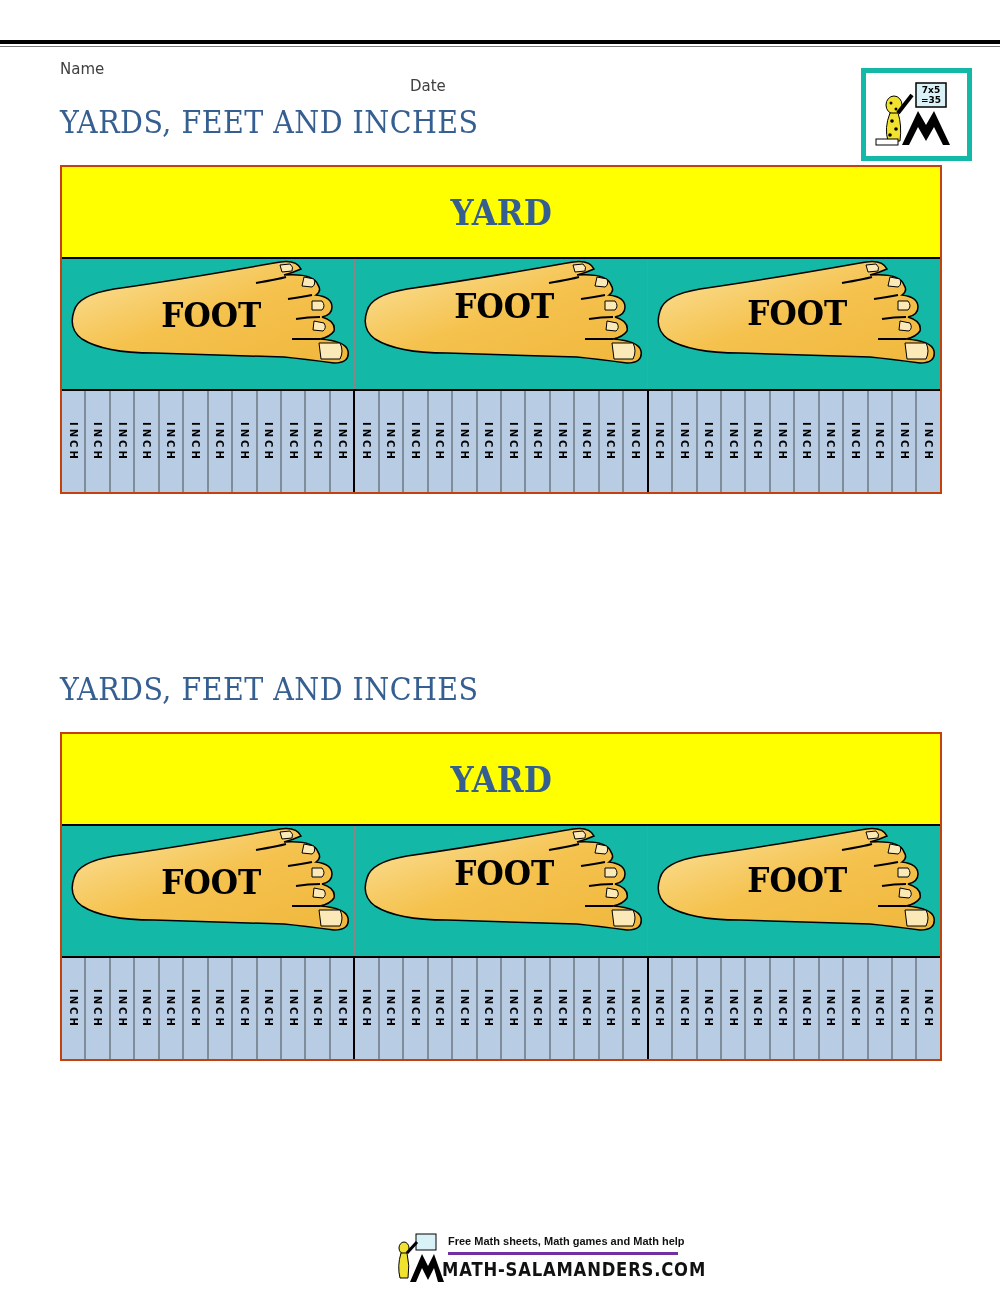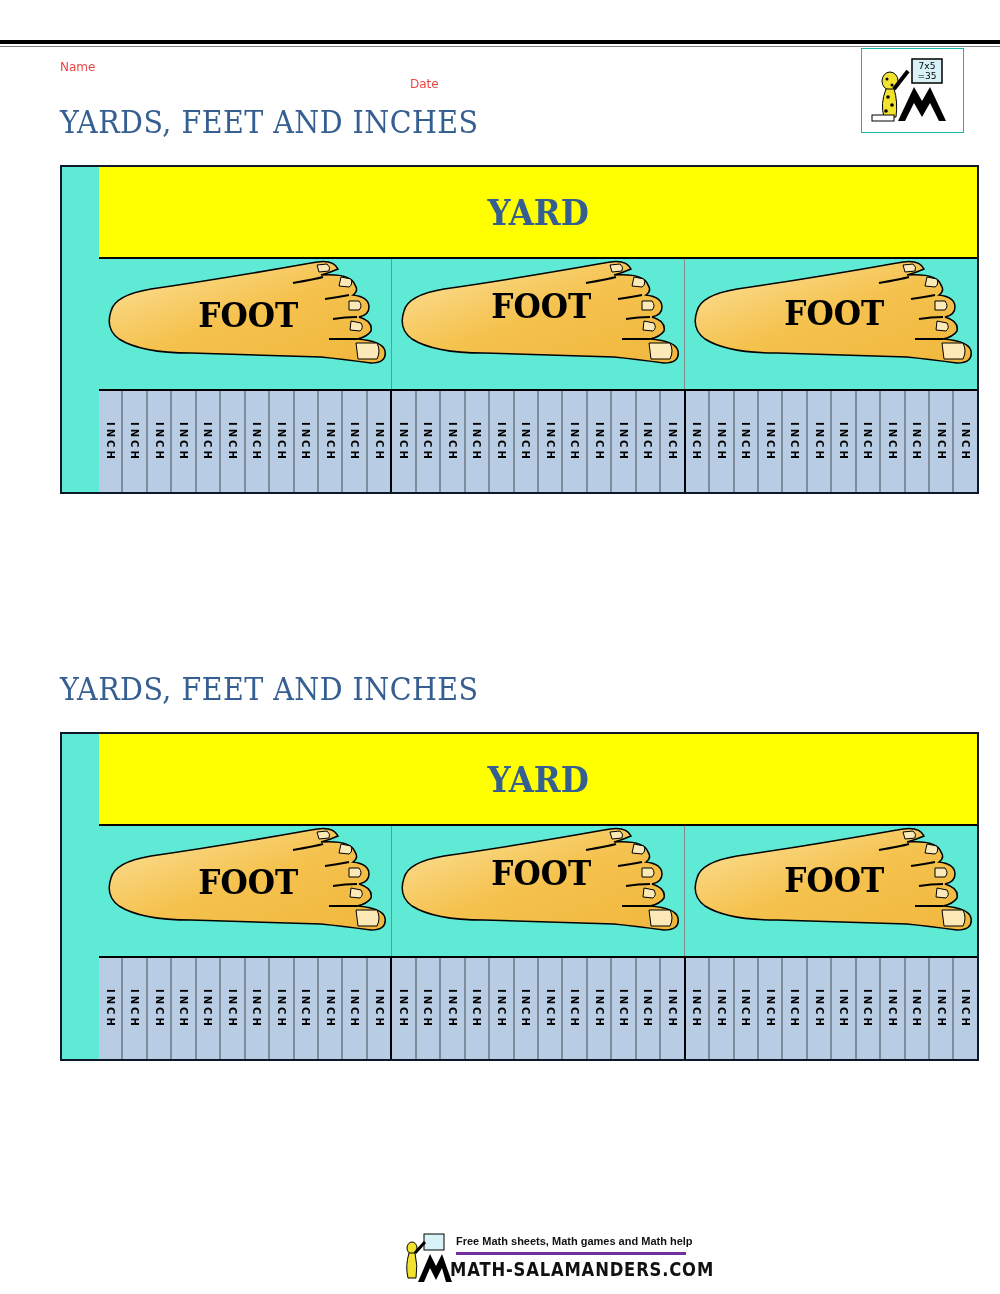--- a/index.html
+++ b/index.html
@@ -1,36 +1,36 @@
 <!DOCTYPE html>
 <html><head>
 <meta charset="utf-8">
 <style>
   html, body { margin:0; padding:0; background:#ffffff; }
   body { width:1000px; height:1294px; position:relative; overflow:hidden; font-family:"Liberation Sans", sans-serif; }
   .topline { position:absolute; left:0; top:40px; width:1000px; height:4px; background:#000; }
   .topline2 { position:absolute; left:0; top:46px; width:1000px; height:1px; background:#777; }
-  .lbl { position:absolute; font-family:"DejaVu Sans", sans-serif; font-size:12px; color:#ef4444; }
+  .lbl { position:absolute; font-family:"DejaVu Sans", sans-serif; font-size:15px; color:#404040; }
   .title { position:absolute; left:60px; font-family:"DejaVu Serif", serif; font-size:31px; color:#365f91; letter-spacing:0.5px; transform:scaleX(0.92); transform-origin:left center; white-space:nowrap; }
-  .logo-box { position:absolute; left:861px; top:48px; width:101px; height:83px; border:1px solid #14b8a6; background:#fff; }
-  .ws { position:absolute; left:60px; width:878px; border:2px solid #0f172a; background:#5eead4;padding-left:37px; }
+  .logo-box { position:absolute; left:861px; top:68px; width:101px; height:83px; border:5px solid #14b8a6; background:#fff;font-weight:bold; }
+  .ws { position:absolute; left:60px; width:878px; border:2px solid #c2410c; background:#14b8a6; }
   .yard-row { height:90px; background:#ffff00; border-bottom:2px solid #000; display:flex; align-items:center; justify-content:center; }
   .yard-row span { font-family:"DejaVu Serif", serif; font-weight:bold; font-size:36px; color:#365f91; transform:scaleX(0.9); }
   .foot-row { height:130px; display:flex; border-bottom:2px solid #000;justify-content:flex-end; }
   .foot-cell { flex:1; position:relative; border-right:1px solid #888; }
   .foot-cell:last-child { border-right:none; }
   .foot-cell svg { position:absolute; left:2px; top:0; }
   .foot-label { position:absolute; font-family:"DejaVu Serif", serif; font-weight:bold; font-size:34px; color:#000; transform:scaleX(0.92); }
   .inch-row { height:101px; display:flex; background:#b8cce4; }
   .inch-group { flex:1; display:flex; border-right:2px solid #000; }
   .inch-group:last-child { border-right:none; }
   .inch { flex:1; border-right:2px solid #7f8c99; display:flex; align-items:center; justify-content:center; position:relative; }
   .inch:last-child { border-right:none; }
   .inch span { writing-mode:vertical-rl; font-family:"DejaVu Sans", sans-serif; font-weight:bold; font-size:10px; letter-spacing:3px; color:#000; }
-  .footer { position:absolute; left:400px; top:1232px; width:290px; height:52px; }
+  .footer { position:absolute; left:392px; top:1232px; width:290px; height:52px; }
   .footer .tag { position:absolute; left:56px; top:3px; font-size:11px; font-weight:bold; color:#111; white-space:nowrap; }
   .footer .bar { position:absolute; left:56px; top:20px; width:230px; height:3px; background:#7030a0; }
   .footer .site { position:absolute; left:50px; top:25px; font-family:"DejaVu Sans", sans-serif; font-size:20px; font-weight:bold; color:#111; letter-spacing:1px; white-space:nowrap; transform:scaleX(0.82); transform-origin:left; }
 </style>
 </head>
 <body>
 
 <div class="topline"></div>
 <div class="topline2"></div>
 

